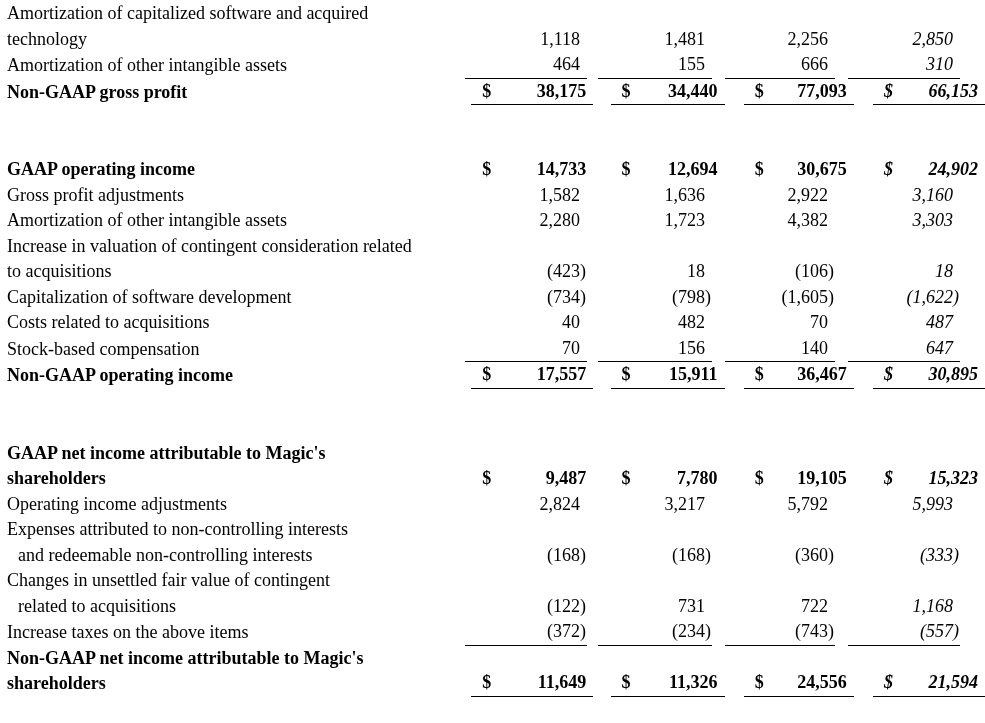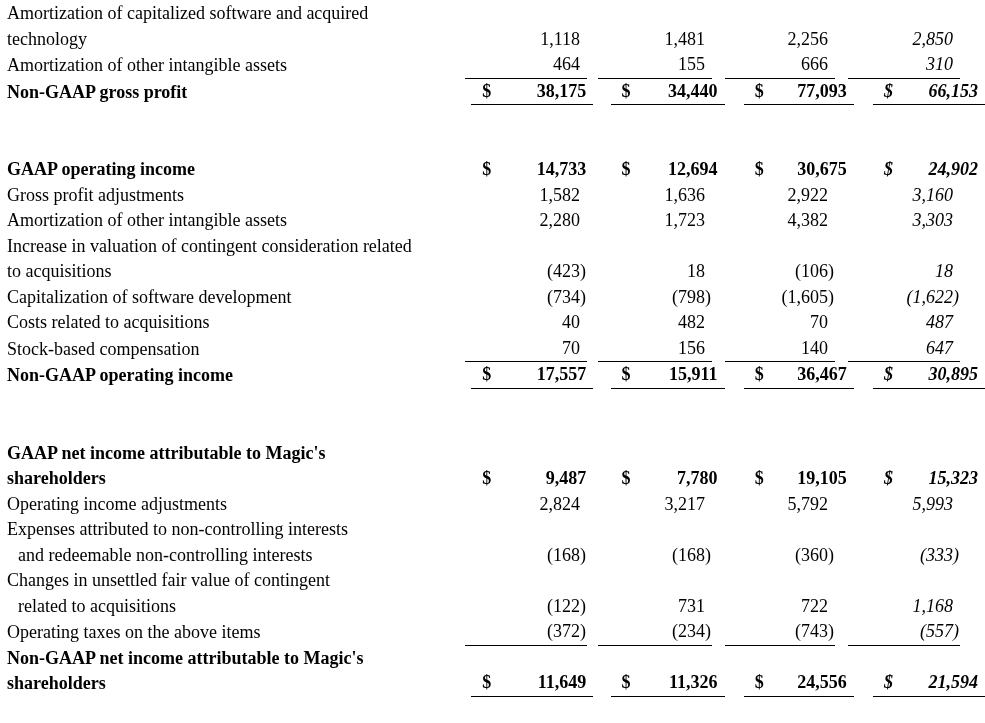--- a/index.html
+++ b/index.html
@@ -379,21 +379,21 @@
         <span class="dollar"></span>
         <span class="val">722</span>
       </div>
     <div class="cell c4">
         <span class="dollar"></span>
         <span class="val">1,168</span>
       </div>
   </div>
     <div class="row underlined">
     <div class="row-label">
-        <div class="label-line">Operating taxes on the above items</div>
+        <div class="label-line">Increase taxes on the above items</div>
       </div>
     <div class="cell c1">
         <span class="dollar"></span>
         <span class="val neg">(372)</span>
       </div>
     <div class="cell c2">
         <span class="dollar"></span>
         <span class="val neg">(234)</span>
       </div>
     <div class="cell c3">

